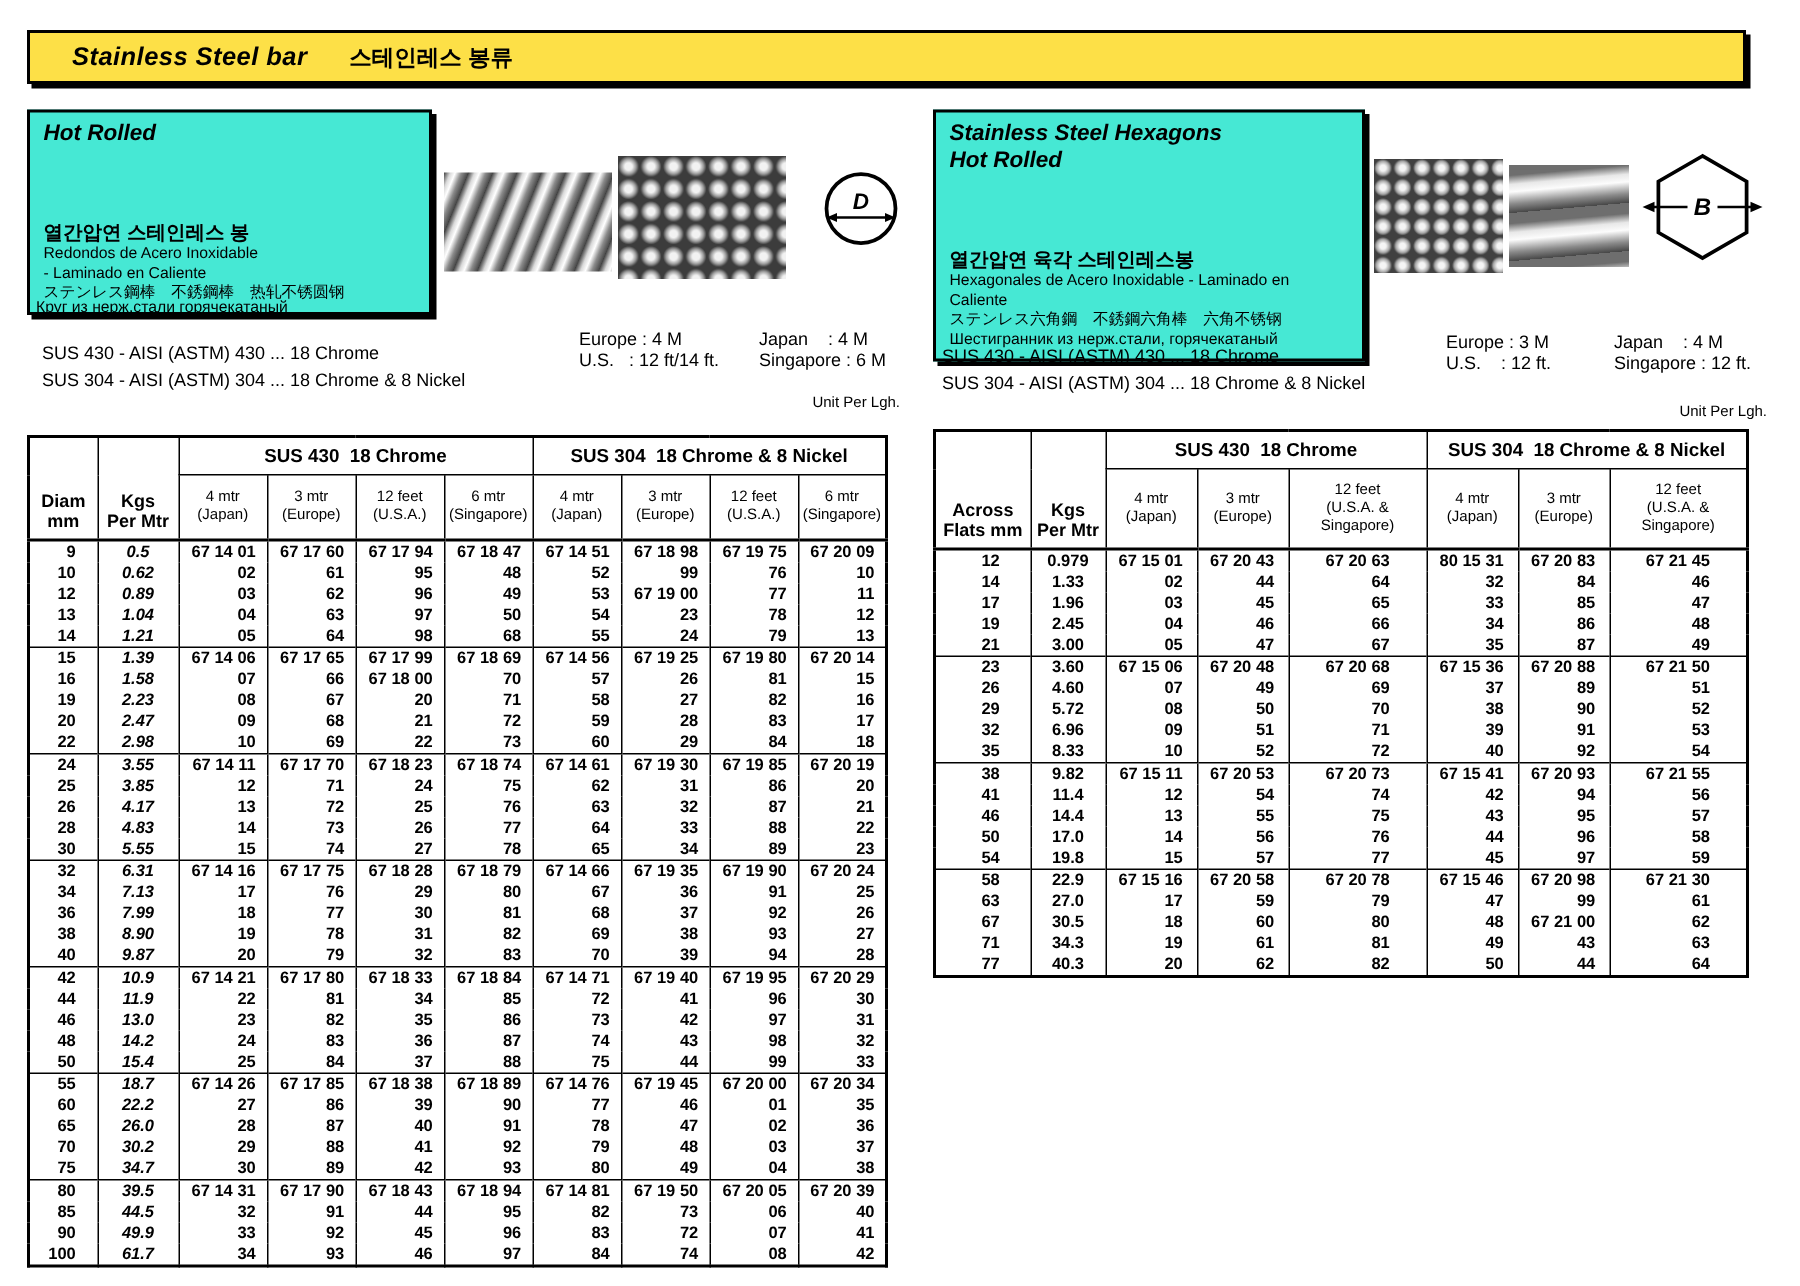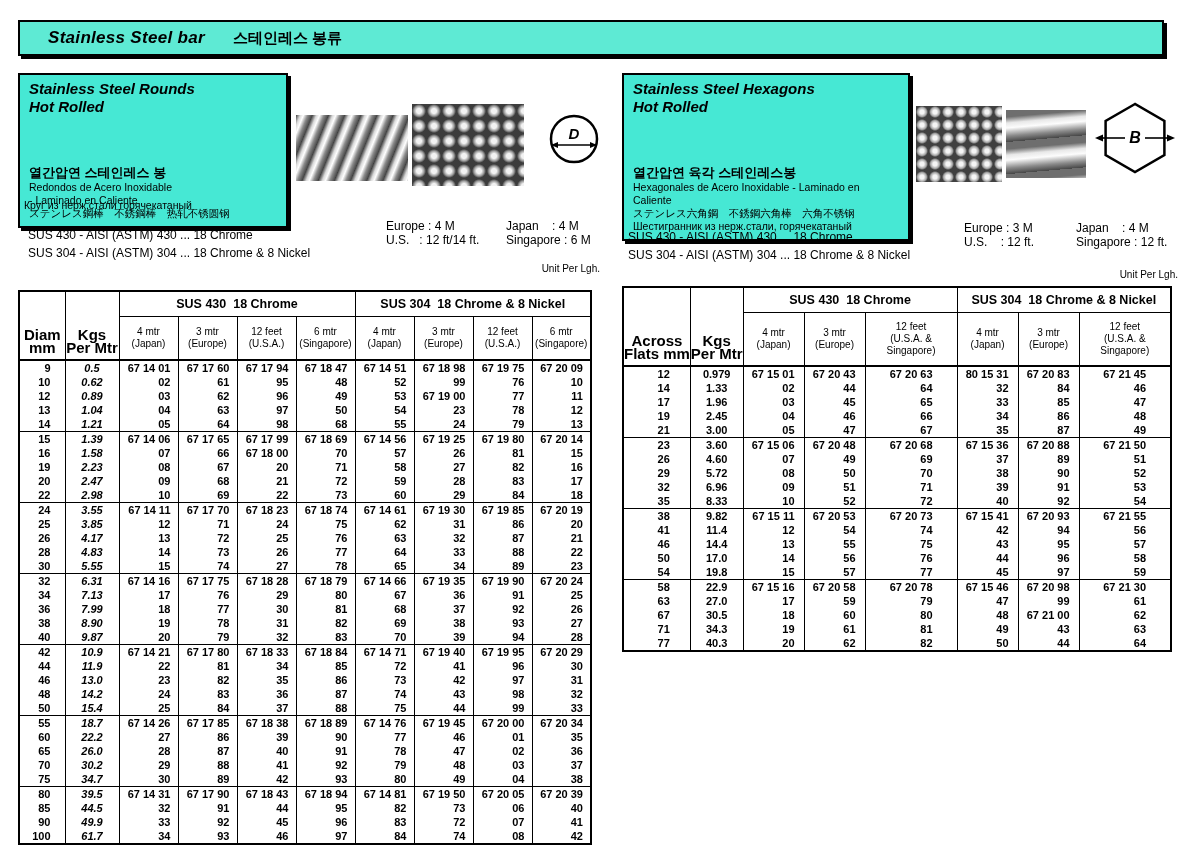--- a/index.html
+++ b/index.html
@@ -1,19 +1,19 @@
 <!DOCTYPE html>
 <html><head>
 <meta charset="utf-8">
 <style>
   html,body{margin:0;padding:0;}
   body{position:relative;width:1200px;height:857px;background:#ffffff;font-family:"Liberation Sans",sans-serif;color:#000;overflow:hidden;}
 
   
-  .banner{position:absolute;left:18px;top:20px;width:1114px;height:32px;background:#5eead4;border:2px solid #000;box-shadow:3px 3px 0 #000;display:flex;align-items:center;gap:28px;padding-left:28px;}
+  .banner{position:absolute;left:18px;top:20px;width:1114px;height:32px;background:#fde047;border:2px solid #000;box-shadow:3px 3px 0 #000;display:flex;align-items:center;gap:28px;padding-left:28px;}
   .banner .en{font-style:italic;font-weight:bold;font-size:17px;letter-spacing:.3px;}
   .banner .kr{font-weight:bold;font-size:15px;}
 
   
   .info-box{position:absolute;background:#46e8d4;border:2px solid #000;box-shadow:3px 3px 0 #000;padding:5px 9px 6px;}
   .box-rounds{left:18px;top:73px;width:248px;}
   .box-hex{left:622px;top:73px;width:266px;}
   .t-en{font-style:italic;font-weight:bold;font-size:15px;line-height:18px;}
   .t-kr{font-weight:bold;font-size:13px;line-height:17px;margin-top:48px;}
   .t-sm{font-size:10.5px;line-height:13px;}
@@ -44,21 +44,21 @@
   .unit-note{position:absolute;font-size:10px;text-align:right;}
   .unit-rounds{left:470px;top:263px;width:130px;}
   .unit-hex{left:1046px;top:269px;width:132px;}
 
   
   .data-table{position:absolute;border-collapse:collapse;table-layout:fixed;background:#fff;border:2px solid #000;}
   .rounds-table{left:18px;top:290px;}
   .hex-table{left:622px;top:286px;}
   .data-table th,.data-table td{border-left:1px solid #000;padding:0;overflow:hidden;white-space:nowrap;text-align:center;}
   .data-table th.sus{border-bottom:1px solid #000;font-size:12.5px;font-weight:bold;height:24px;}
-  .data-table th.corner{border-bottom:2px solid #000;font-size:15px;font-weight:bold;vertical-align:bottom;padding-bottom:5px;line-height:13px;margin-top:40px;}
+  .data-table th.corner{border-bottom:2px solid #000;font-size:12px;font-weight:bold;vertical-align:bottom;padding-bottom:5px;line-height:13px;margin-top:40px;}
   .data-table tr.sub-row th{border-bottom:2px solid #000;}
   .data-table th.sub{font-weight:normal;font-size:10px;line-height:12px;}
   .rounds-table th.sub{height:42px;}
   .hex-table th.sub{height:52px;}
   .data-table td{font-size:11px;font-weight:bold;height:14px;line-height:14px;text-align:right;}
   .data-table tr.group-start td{border-top:1.5px solid #000;}
 
   .rounds-table td:nth-child(1){padding-right:14px;}
   .rounds-table td:nth-child(2){text-align:center;font-style:italic;}
   .rounds-table td:nth-child(n+3){padding-right:7px;}
@@ -69,21 +69,20 @@
 </style>
 </head>
 <body>
 
 <div class="banner">
   <span class="en">Stainless Steel bar</span>
   <span class="kr">스테인레스 봉류</span>
 </div>
 
 <section class="info-box box-rounds">
-  <div class="t-en">Stainless Steel Rounds</div>
   <div class="t-en">Hot Rolled</div>
   <div class="t-kr">열간압연 스테인레스 봉</div>
   <div class="t-sm">Redondos de Acero Inoxidable</div>
   <div class="t-sm">- Laminado en Caliente</div>
   <div class="t-sm">ステンレス鋼棒　不銹鋼棒　热轧不锈圆钢</div>
 </section>
 <div class="ru-note">Круг из нерж.стали горячекатаный</div>
 
 <div class="photo photo-rounds"></div>
 <div class="photo photo-round-bundle"></div>

